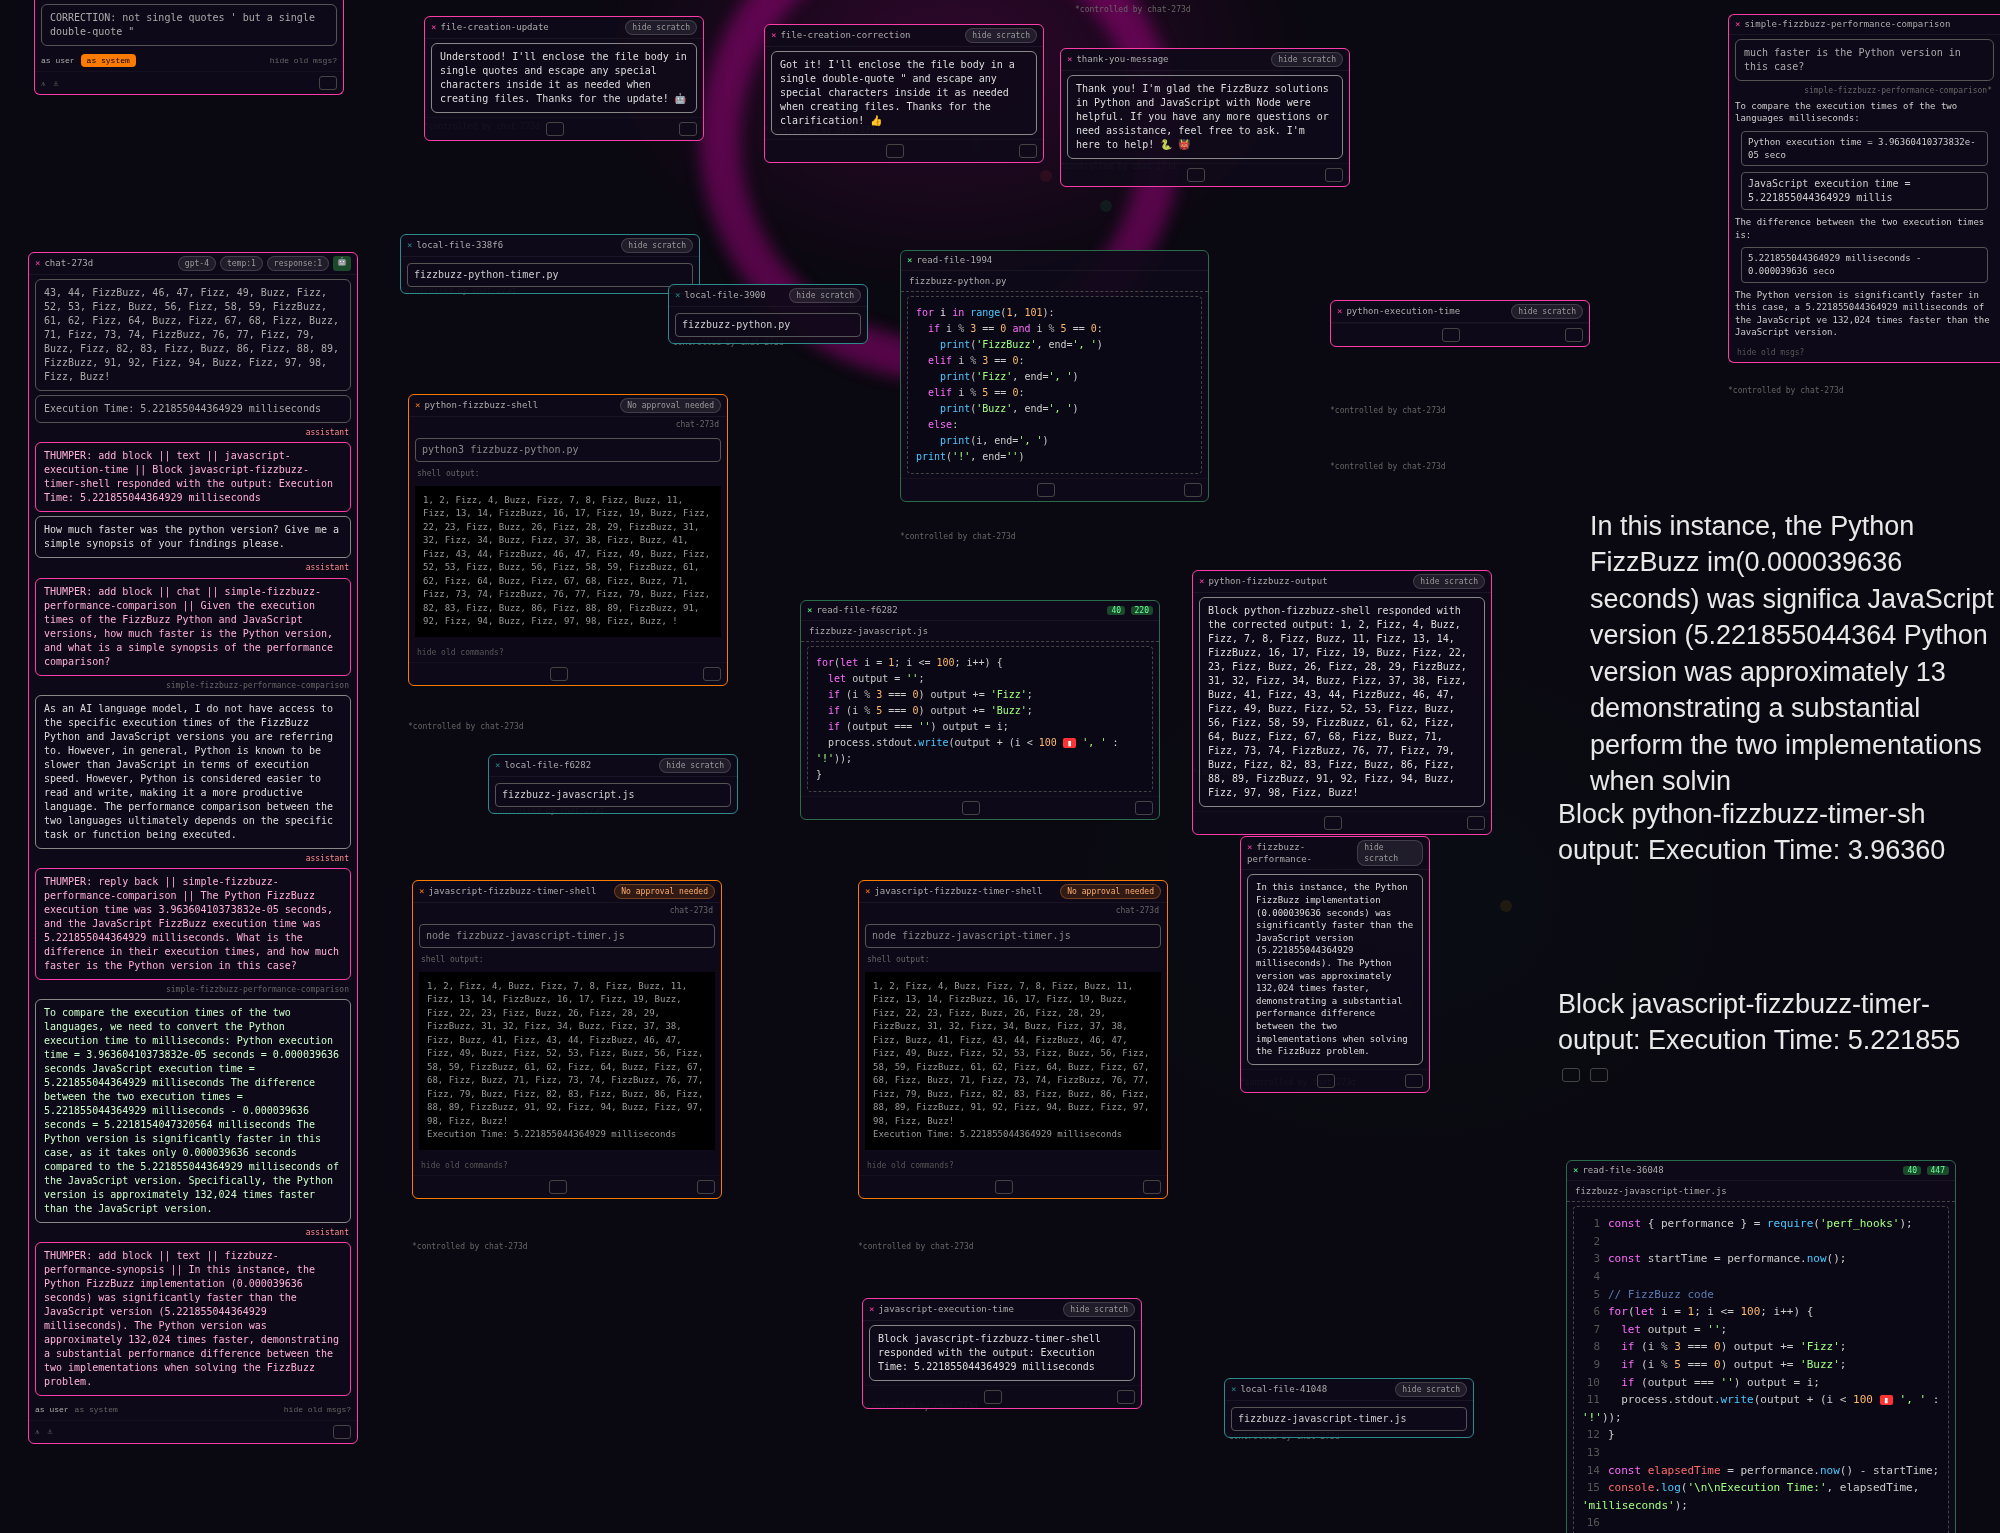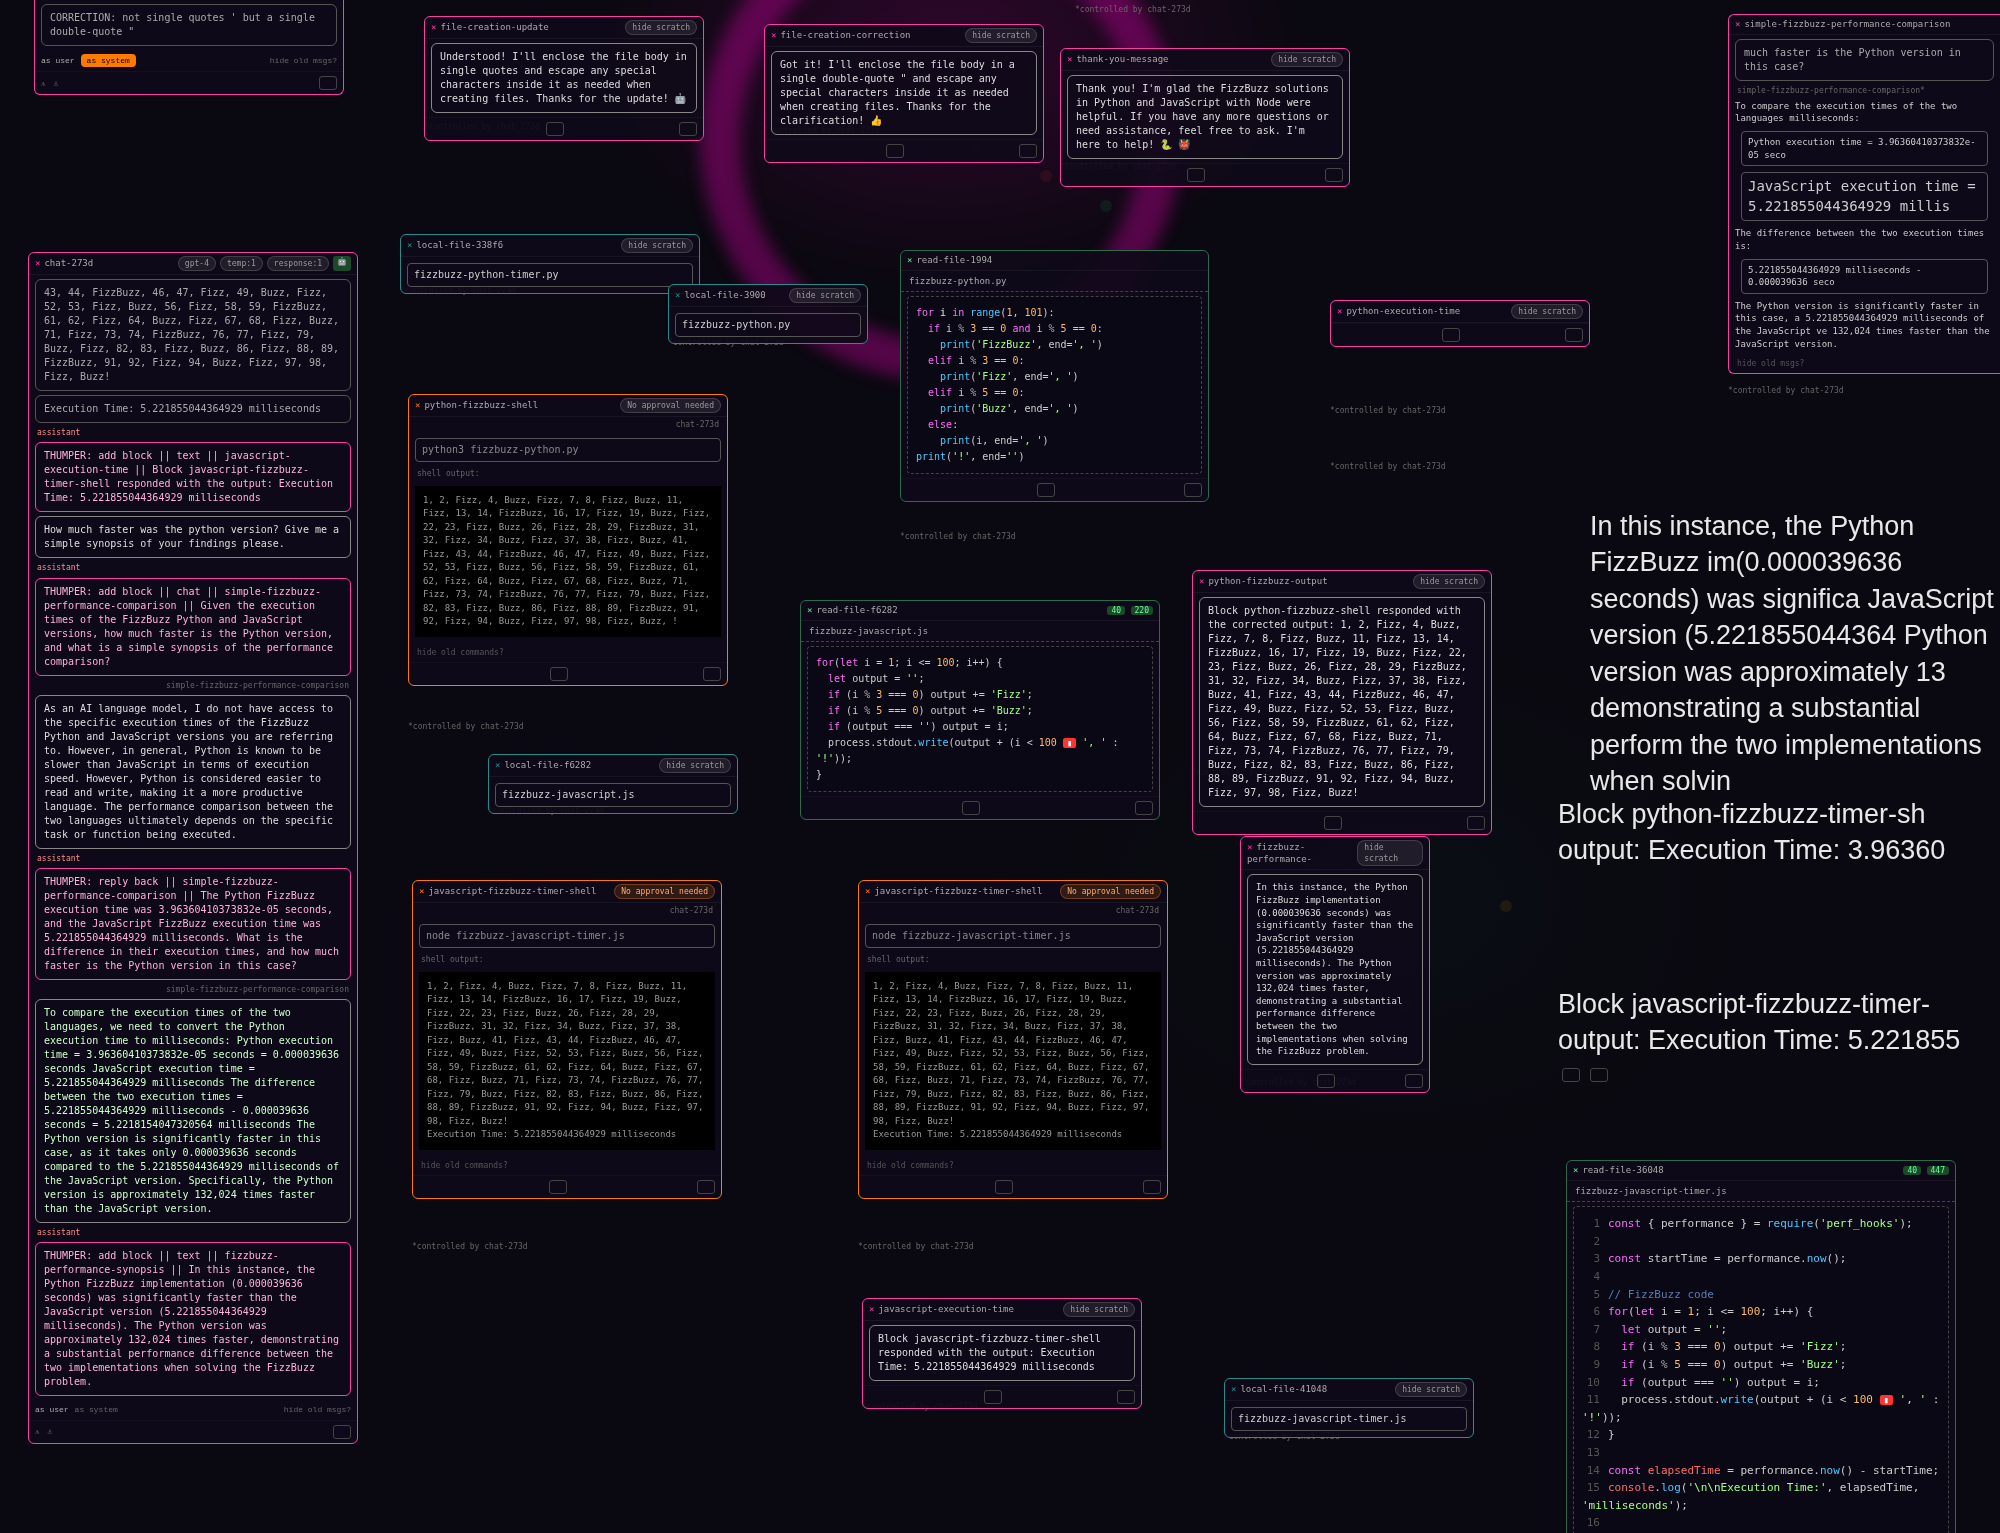--- a/index.html
+++ b/index.html
@@ -89,21 +89,21 @@
 .msg {
   border:1px solid #444;
   border-radius:6px;
   margin:4px 6px;
   padding:6px 8px;
   font-size:10px;
 }
 .msg.pink { border-color:#ff3da8; color:#ffb0d8; }
 .msg.white { border-color:#888; color:#ddd; }
 .msg.gray { border-color:#555; color:#aaa; }
-.chat-label { font-size:8px; color:#ff8b8b; margin:4px 8px 0; }
+.chat-label { font-size:8px; color:#ff8b8b; margin:4px 8px 0;text-align:right; }
 .chat-label.gray { color:#666; }
 .input-bar {
   display:flex; align-items:center; gap:6px;
   padding:4px 6px; font-size:8px; color:#666;font-family:Liberation Mono, monospace;
 }
 .input-bar .as-user { color:#aaa; }
 .input-bar .as-system { background:#ff7b00; color:#000; padding:1px 6px; border-radius:4px; font-size:8px; }
 .code-block {
   background:#0a0814;
   border-radius:4px;
@@ -449,21 +449,21 @@
 
 <div class="node pink" style="left:1728px; top:14px; width:272px; border-right:none; border-radius:6px 0 0 6px;">
   <div class="node-header">
       <span><span class="dot">×</span><span class="title">simple-fizzbuzz-performance-comparison</span></span>
     </div>
   <div class="msg gray">much faster is the Python version in this case?</div>
   <div class="chat-label gray">simple-fizzbuzz-performance-comparison*</div>
   <div style="padding:0 6px;">
     <div style="font-size:9px;color:#ccc;margin:4px 0;">To compare the execution times of the two languages milliseconds:</div>
     <div class="edit-box" style="font-size:9px;">Python execution time = 3.96360410373832e-05 seco</div>
-    <div class="edit-box" style="font-size:14px;">JavaScript execution time = 5.221855044364929 millis</div>
+    <div class="edit-box" style="font-size:10px;">JavaScript execution time = 5.221855044364929 millis</div>
     <div style="font-size:9px;color:#ccc;margin:4px 0;">The difference between the two execution times is:</div>
     <div class="edit-box" style="font-size:9px;">5.221855044364929 milliseconds - 0.000039636 seco</div>
     <div style="font-size:9px;color:#ccc;margin:4px 0;">The Python version is significantly faster in this case, a 5.221855044364929 milliseconds of the JavaScript ve 132,024 times faster than the JavaScript version.</div>
   </div>
   <div style="padding:4px 8px;font-size:8px;color:#555;">hide old msgs?</div>
 </div>
 <div class="controlled" style="position:absolute; left:1728px; top:384px;">*controlled by chat-273d</div>
 
 <div class="big-text" style="left:1590px; top:508px; width:410px;">In this instance, the Python FizzBuzz im(0.000039636 seconds) was significa JavaScript version (5.221855044364 Python version was approximately 13 demonstrating a substantial perform the two implementations when solvin</div>
 <div class="big-text" style="left:1558px; top:796px; width:442px;">Block python-fizzbuzz-timer-sh output: Execution Time: 3.96360</div>

